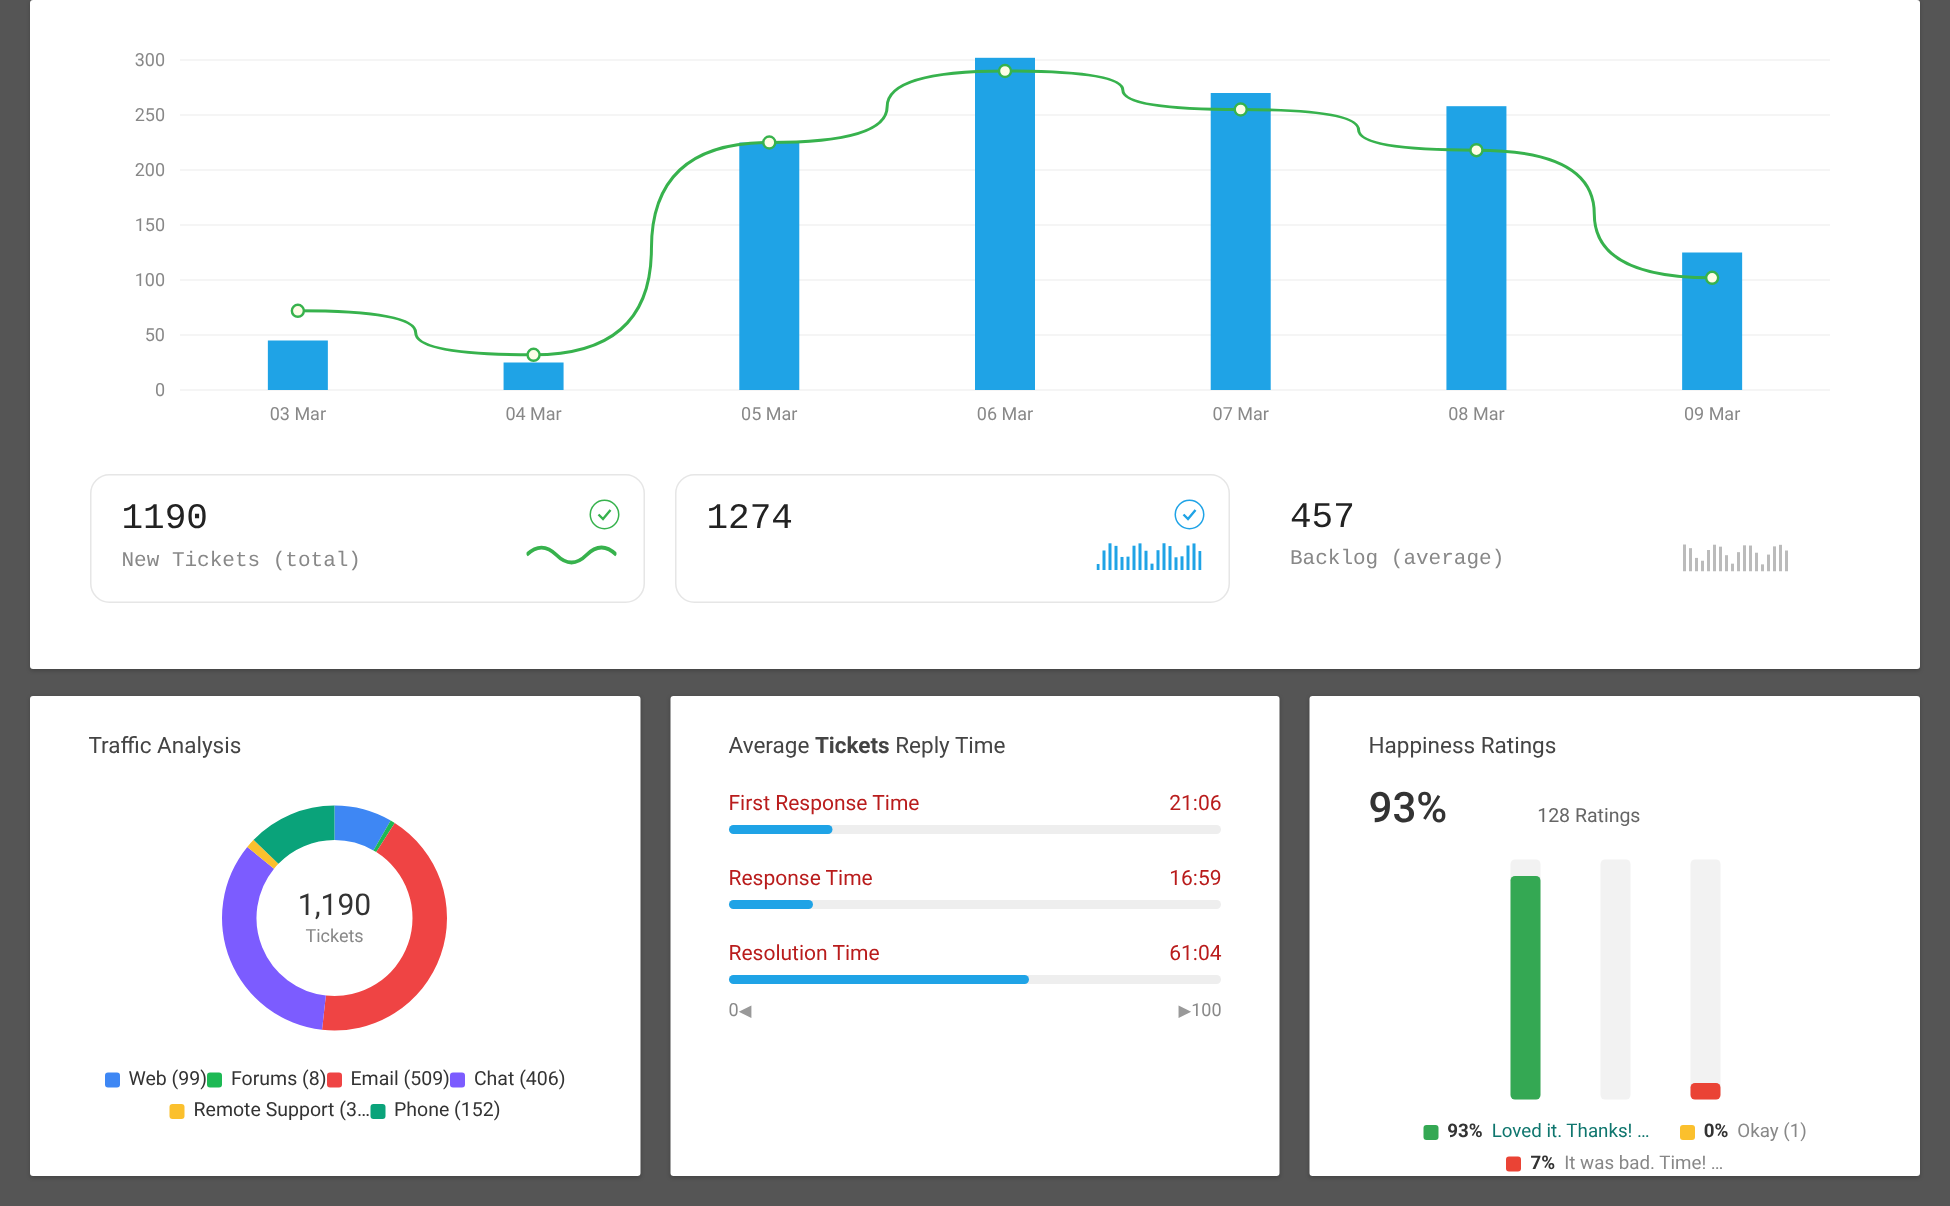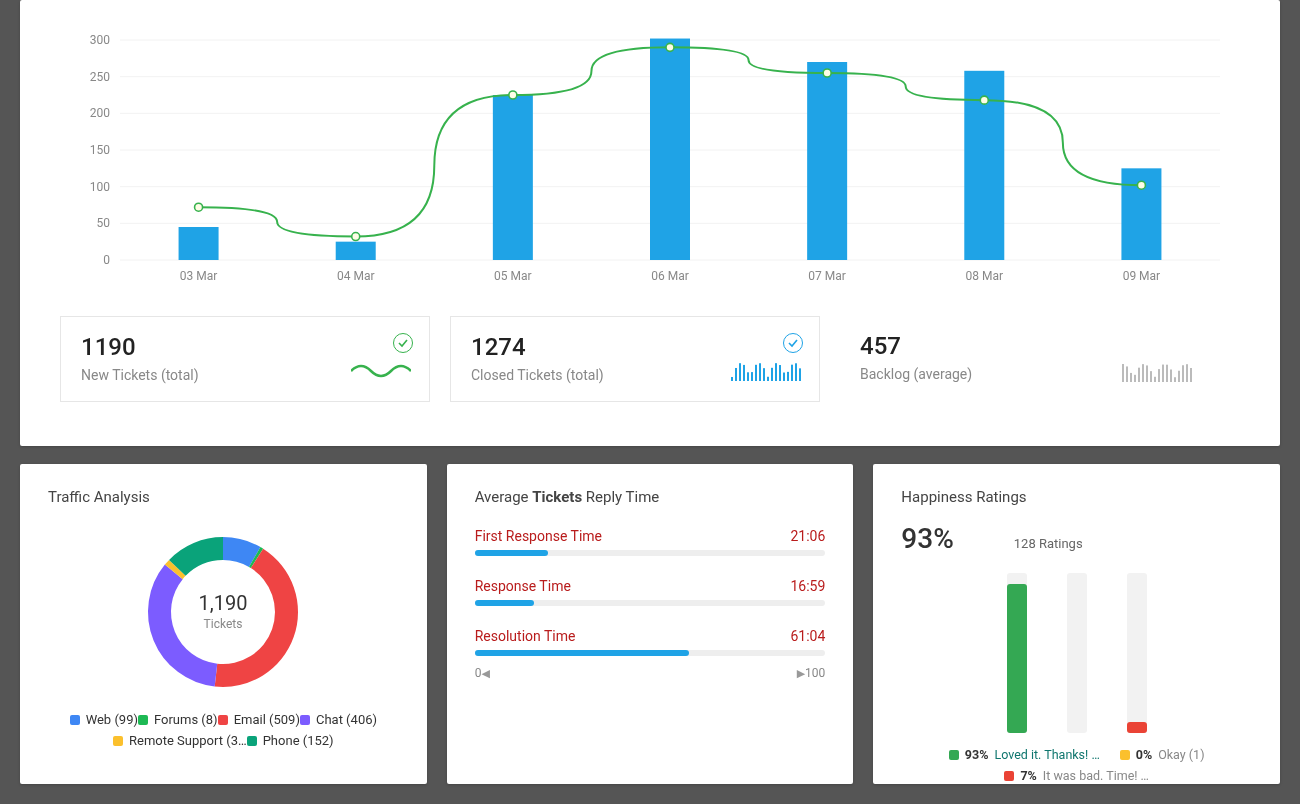--- a/index.html
+++ b/index.html
@@ -22,38 +22,39 @@
     width: 1260px;
     height: 446px;
     padding: 30px 40px 30px 40px;
     position: relative;
   }
   #main-chart { width: 100%; height: 270px; }
   .kpi-row { margin-top: 12px; display: flex; gap: 20px; }
   .kpi {
     flex: 0 0 370px;
     border: 1px solid #e6e6e6;
-    border-radius: 0;
+    border-radius: 13px;
     padding: 16px 20px 14px 20px;
     position: relative;
     min-height: 86px;
+    font-family: Liberation Mono, monospace;
   }
   .kpi.no-border { border: none; }
   .kpi-val { font-size: 24px; font-weight: 500; color:#222; }
   .kpi-label { font-size: 14px; color: #888; margin-top: 6px; }
   .kpi-check {
     position: absolute; right: 16px; top: 16px;
     width: 20px; height: 20px; border-radius: 50%;
     border: 1.5px solid;
     display:flex; align-items:center; justify-content:center;
   }
   .kpi-spark { position:absolute; right:18px; bottom:16px; }
   
   .bottom-row { display:flex; gap: 20px; margin-top:18px; }
-  .bottom-row .card { flex:1; height: 320px; padding: 24px 28px; position:relative; }
+  .bottom-row .card { flex:1; height: 320px; padding: 24px 39px; position:relative; }
   .panel-title { font-size: 15px; color:#444; margin-bottom: 16px; }
   
   .donut-legend { font-size:13px; color:#333; margin-top:10px; display:flex; flex-wrap:wrap; justify-content:center; gap: 6px 0; }
   .leg-item { display:inline-flex; align-items:center; gap:6px; }
   .swatch { width:10px; height:10px; border-radius:2px; display:inline-block; }
   
   .metric { margin: 22px 0 4px 0; }
   .metric-row { display:flex; justify-content:space-between; font-size:14px; color:#b91c1c; margin-bottom:6px;}
   .bar-track { background:#eee; height:6px; border-radius:3px; position:relative; }
   .bar-fill { background:#1fa3e6; height:6px; border-radius:3px; }
@@ -123,21 +124,20 @@
             <path d="M0 10 Q10 0 20 10 T40 10 T60 10" fill="none" stroke="#37b24d" stroke-width="2.5"></path>
           </svg></div>
       </div>
       <div class="kpi">
       <div class="kpi-check" style="border-color:#1fa3e6;color:#1fa3e6">
           <svg width="10" height="10" viewBox="0 0 10 10">
             <path d="M1 5 L4 8 L9 2" fill="none" stroke="#1fa3e6" stroke-width="1.6"></path>
           </svg>
         </div>
       <div class="kpi-val">1274</div>
-      <div class="kpi-label">Closed  Tickets (total)</div>
       <div class="kpi-spark"><svg width="70" height="20">
             <rect x="0" y="16" width="2" height="4" fill="#1fa3e6"></rect>
             <rect x="4" y="6.980952378672326" width="2" height="13.019047621327674" fill="#1fa3e6"></rect>
             <rect x="8" y="2.2037037801615575" width="2" height="17.796296219838442" fill="#1fa3e6"></rect>
             <rect x="12" y="3.9150688669157674" width="2" height="16.084931133084233" fill="#1fa3e6"></rect>
             <rect x="16" y="11.310165897817328" width="2" height="8.689834102182672" fill="#1fa3e6"></rect>
             <rect x="20" y="11.089034812345322" width="2" height="8.910965187654678" fill="#1fa3e6"></rect>
             <rect x="24" y="3.7979391862097707" width="2" height="16.20206081379023" fill="#1fa3e6"></rect>
             <rect x="28" y="2.2456634232593444" width="2" height="17.754336576740656" fill="#1fa3e6"></rect>
             <rect x="32" y="7.162267069787497" width="2" height="12.837732930212503" fill="#1fa3e6"></rect>

